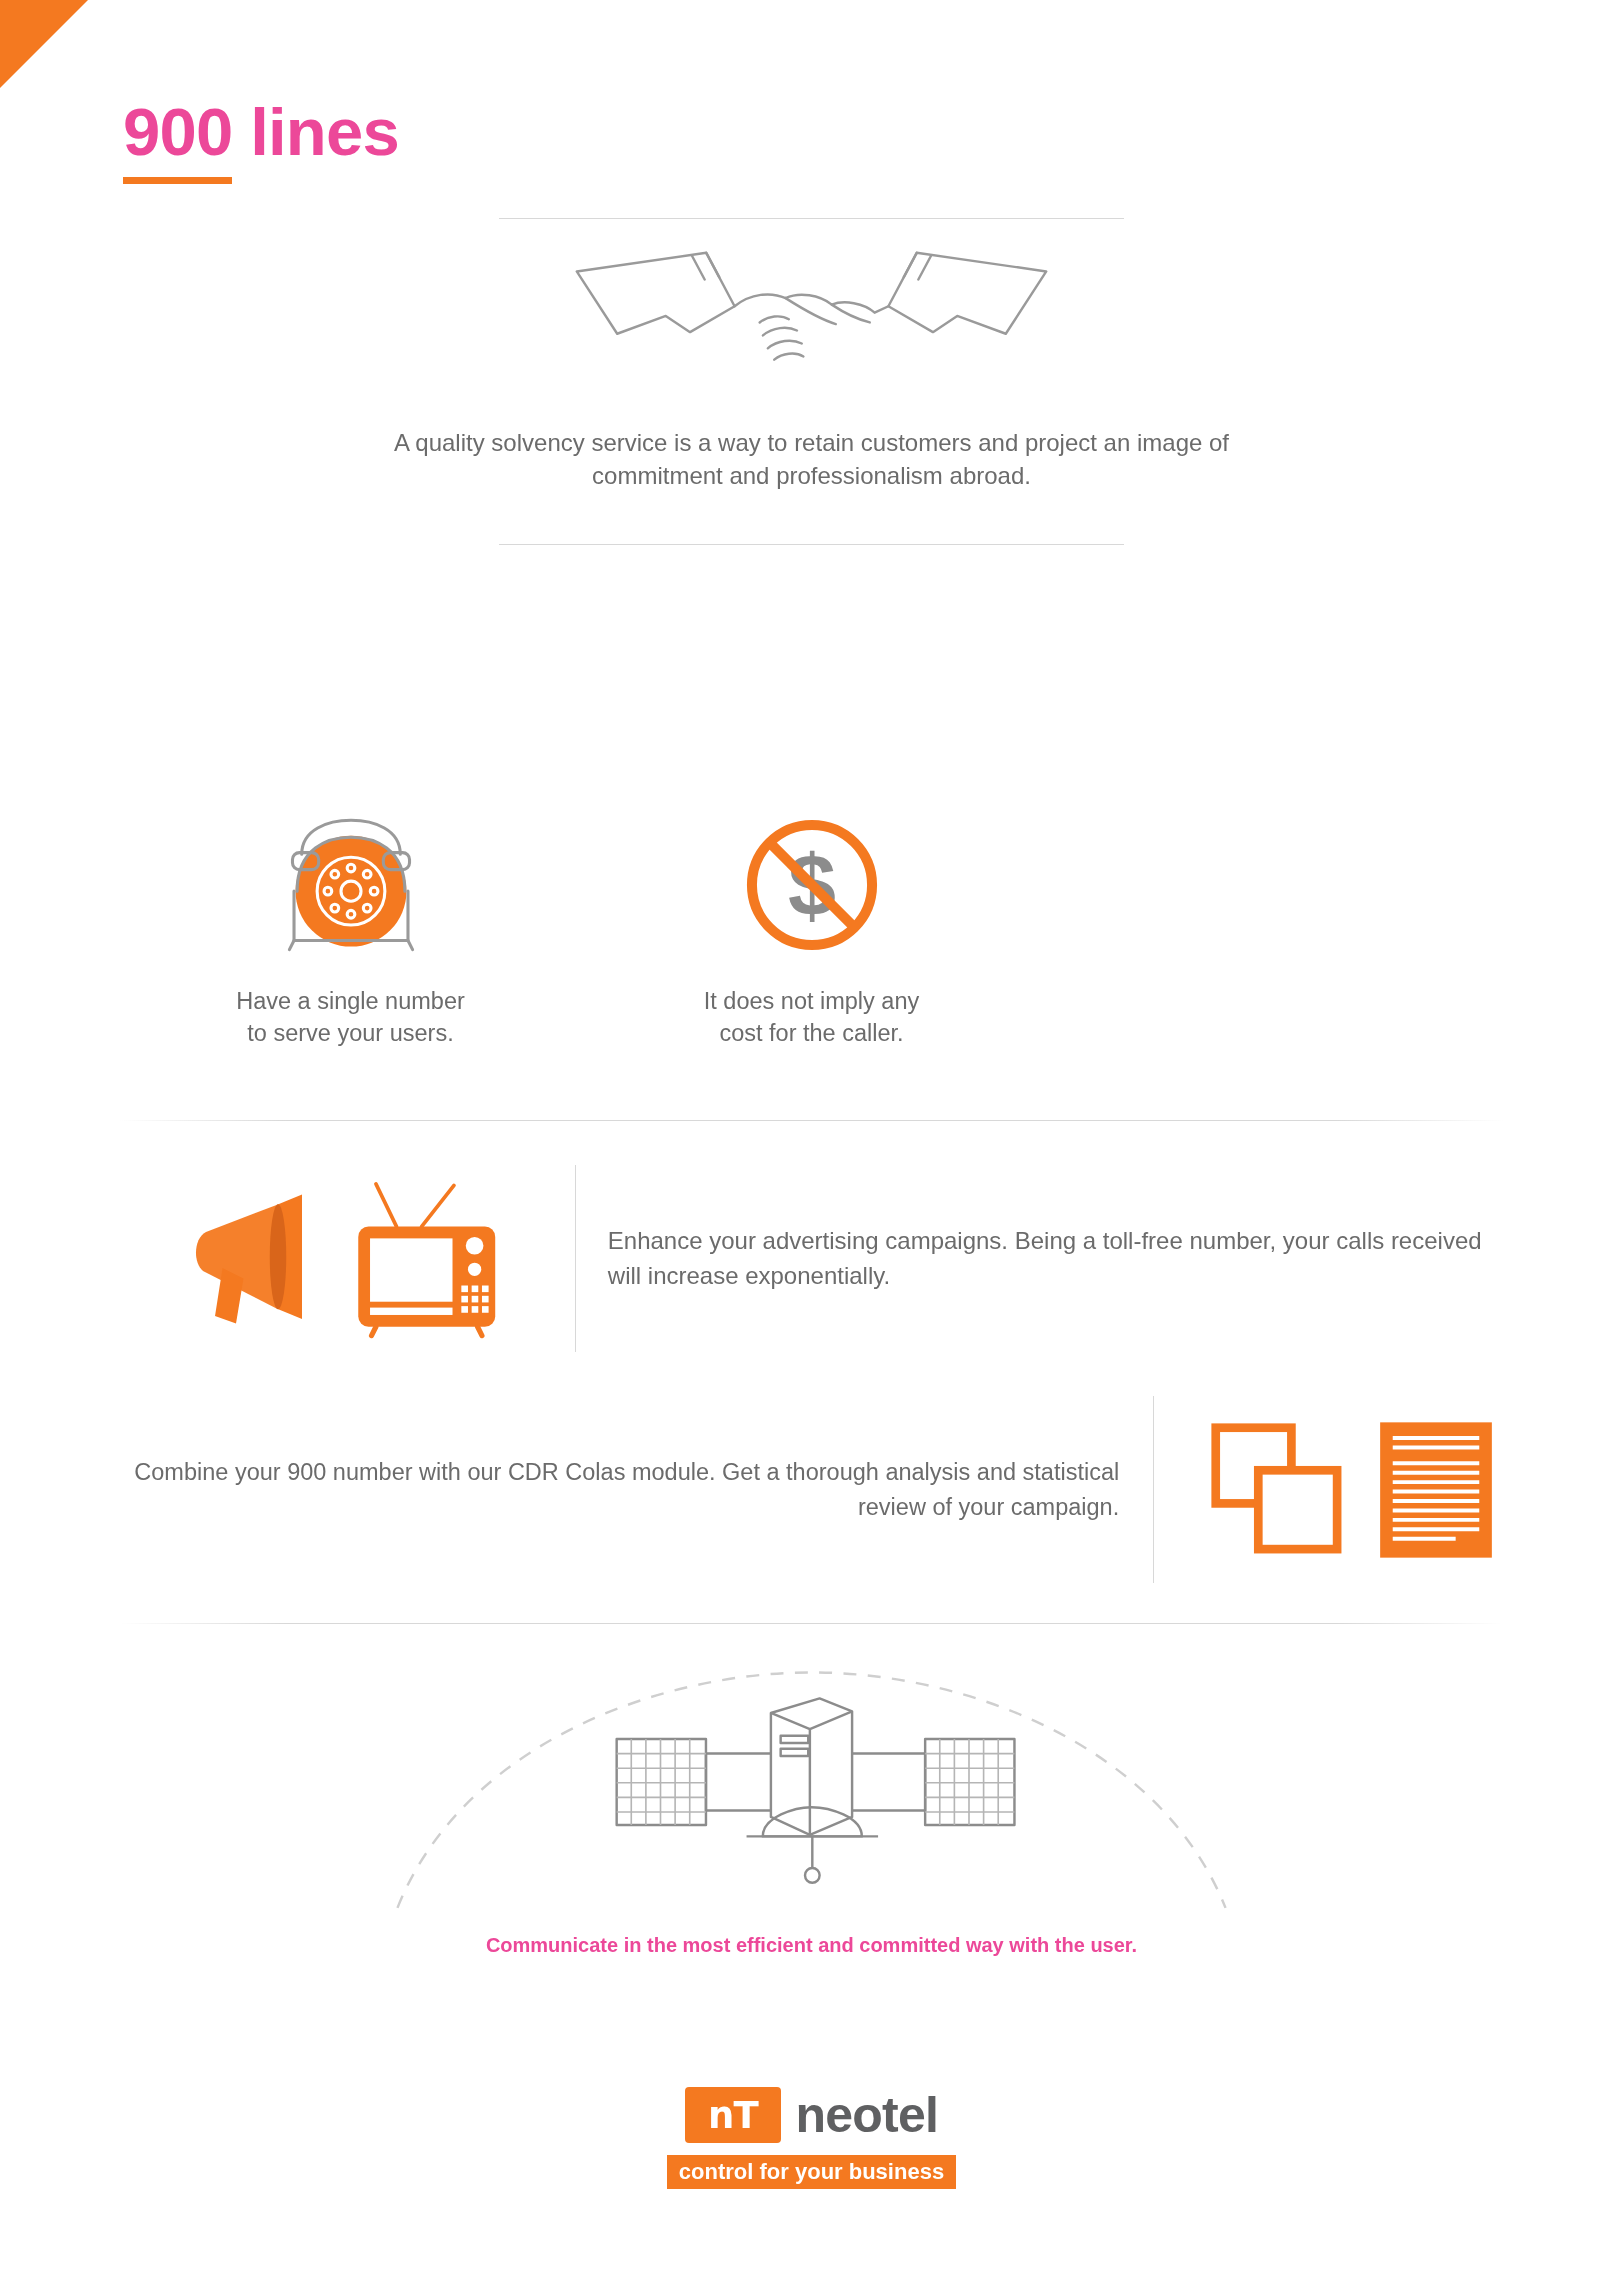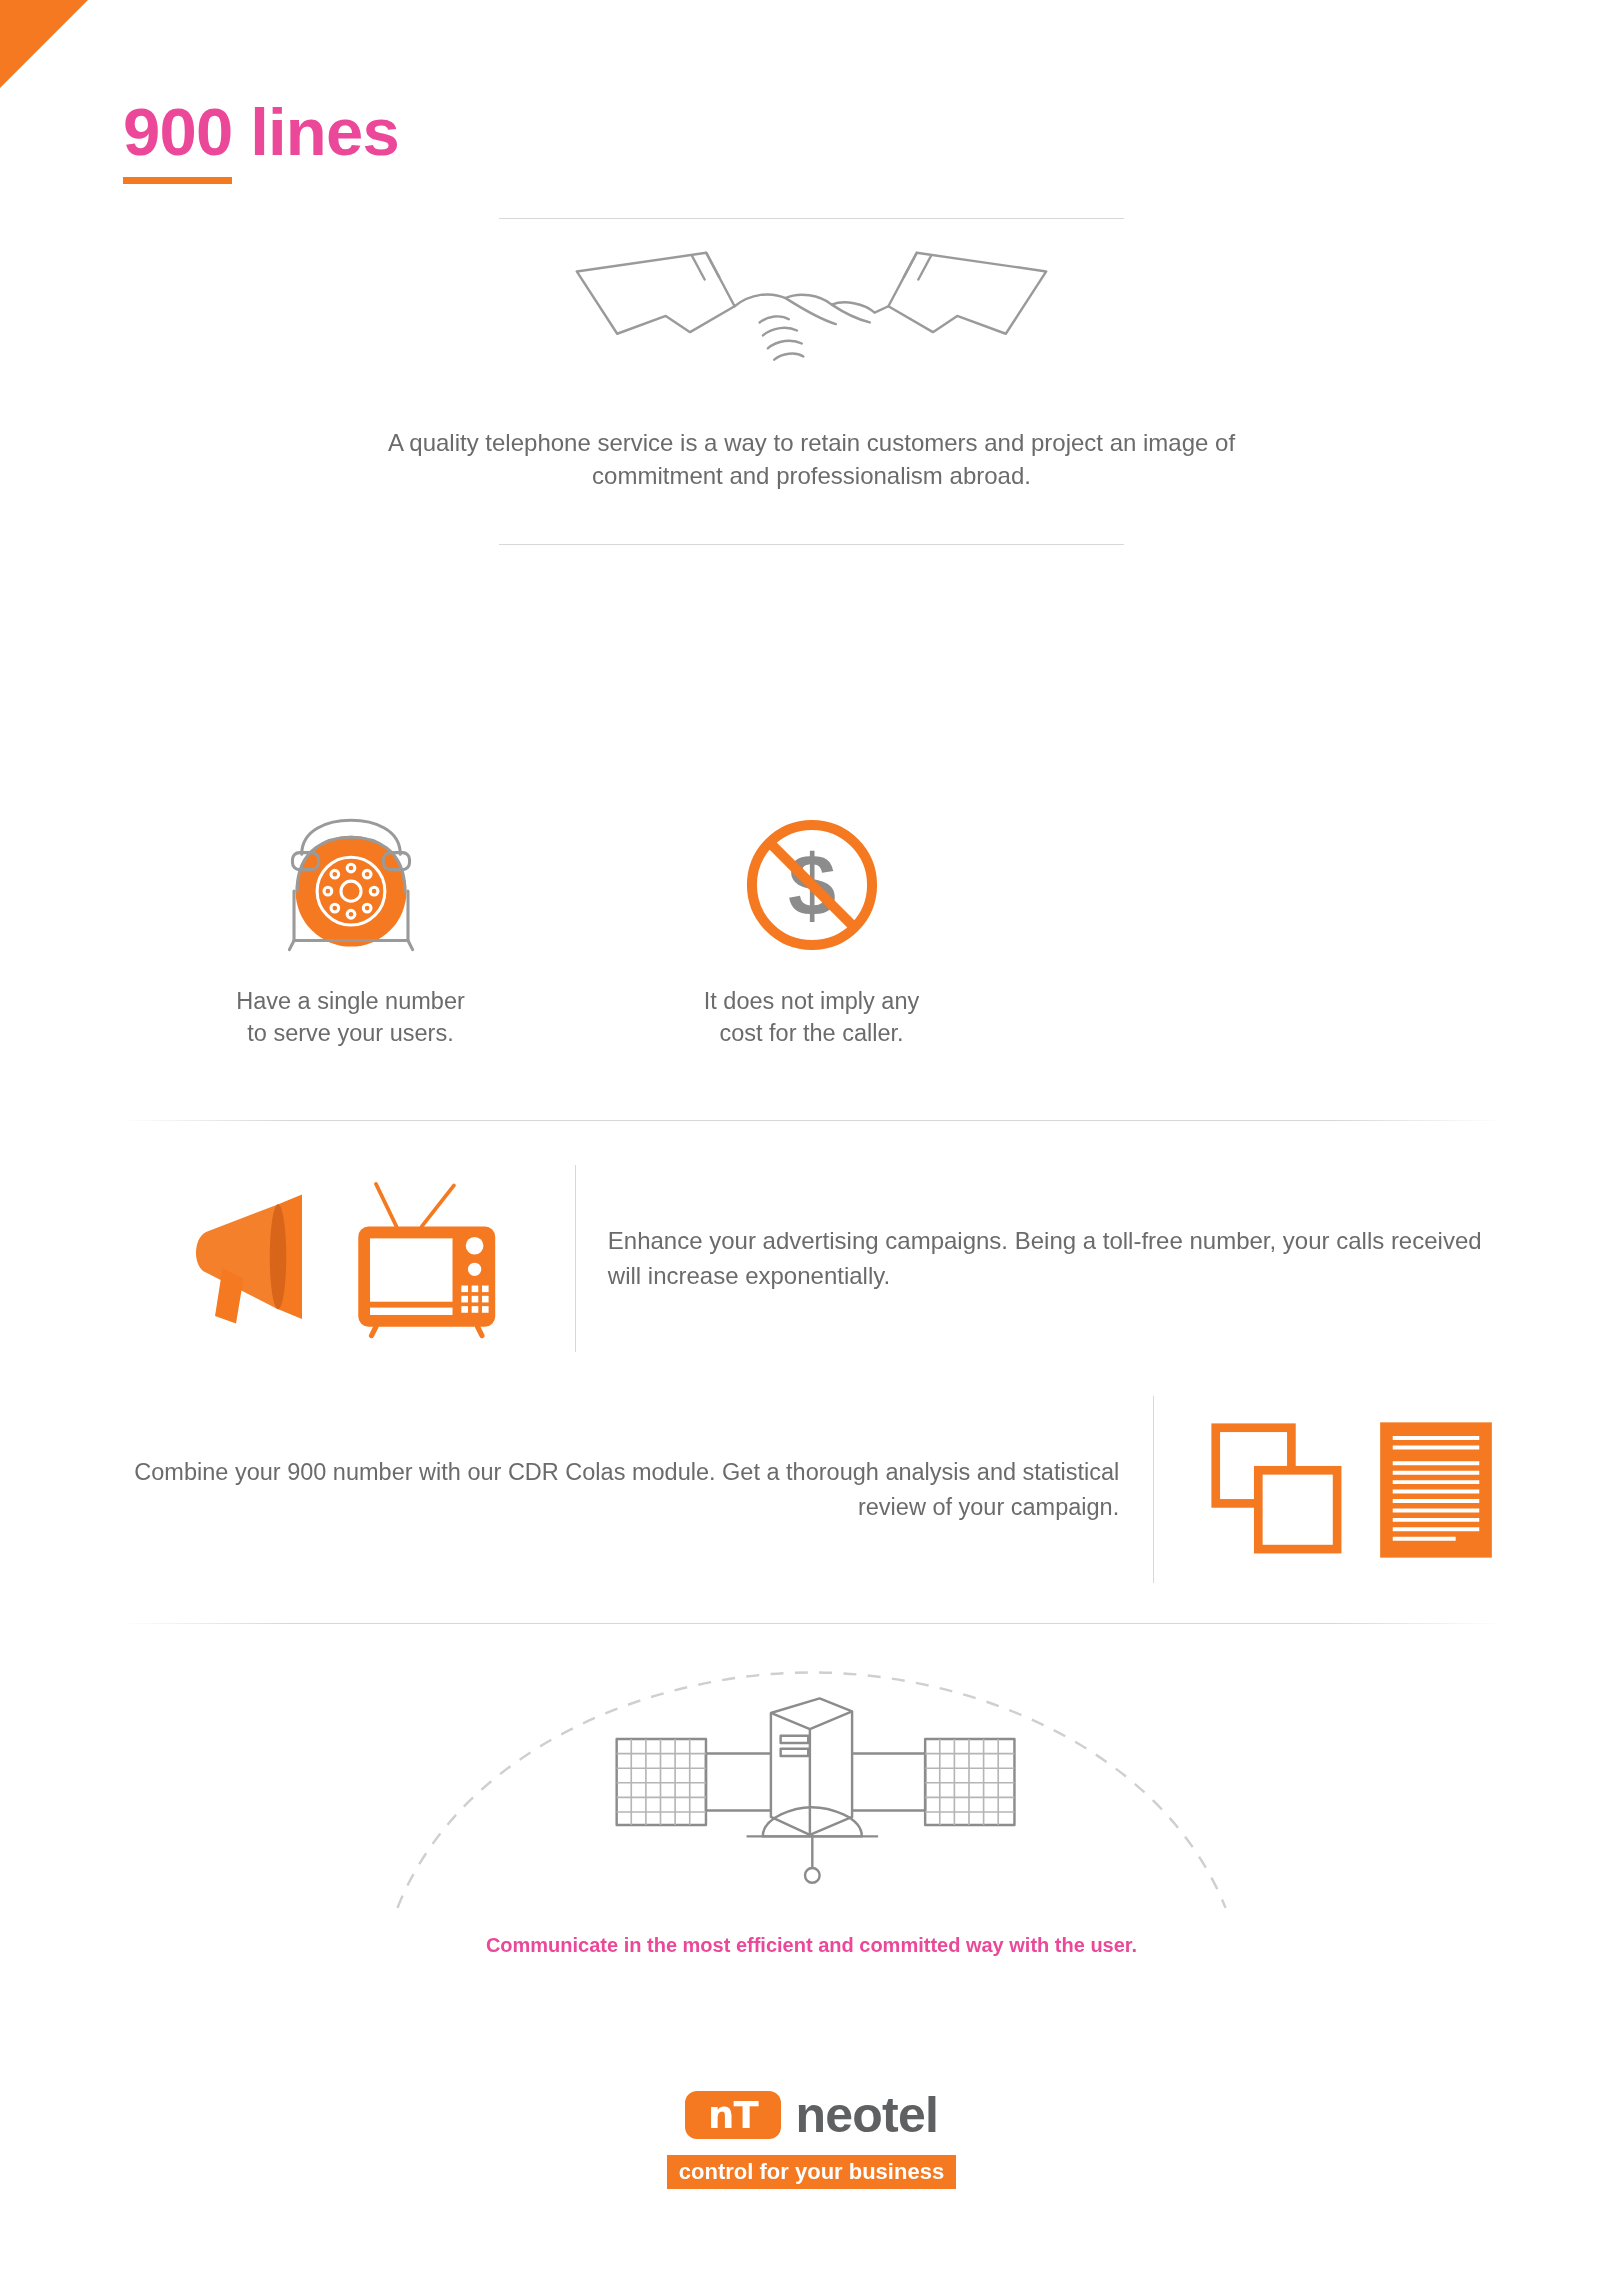--- a/index.html
+++ b/index.html
@@ -207,23 +207,23 @@
     text-align: center;
   }
   .logo-row {
     display: flex;
     align-items: center;
     justify-content: center;
     gap: 14.6px;
   }
   .logo-mark {
     width: 96px;
-    height: 48px;
+    height: 56px;
     background: #f47920;
-    border-radius: 12px;
+    border-radius: 4px;
     position: relative;
     display: flex;
     align-items: center;
     justify-content: center;
   }
   .logo-mark span {
     color: #ffffff;
     font-size: 37px;
     font-weight: bold;
     letter-spacing: -0.8px;
@@ -275,21 +275,21 @@
           <path d="M205 88 C225 72 250 70 268 78 C285 70 310 74 325 86 C340 80 365 84 378 96 L395 88"></path>
           <path d="M236 108 C246 100 262 98 272 104"></path>
           <path d="M240 124 C252 114 270 112 282 118"></path>
           <path d="M246 140 C258 130 276 128 288 134"></path>
           <path d="M254 154 C264 146 280 144 290 150"></path>
           <path d="M268 78 C290 92 310 104 330 110"></path>
           <path d="M325 86 C340 96 356 104 372 108"></path>
         </g>
       </svg>
     </div>
-    <div class="hero-text nowrap">A quality telephone service is a way to retain customers and project an image of commitment and professionalism abroad.</div>
+    <div class="hero-text nowrap">A quality solvency service is a way to retain customers and project an image of commitment and professionalism abroad.</div>
     <div class="hero-rule-bottom"></div>
   </div>
 
 
   <div class="features">
 
     <div class="feature">
       <div class="feature-icon">
         <svg viewBox="0 0 200 200" width="154" height="154">
           <circle cx="100" cy="108" r="72" fill="#f47920"></circle>

